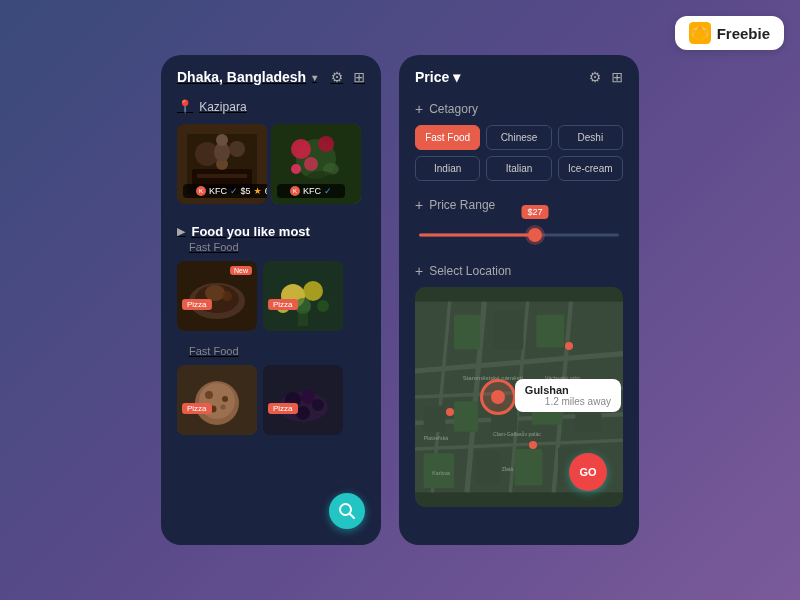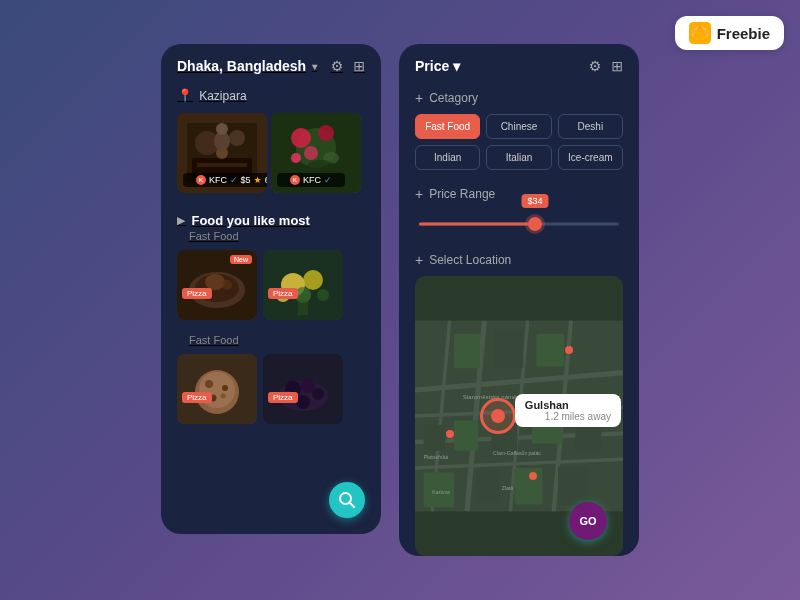--- a/index.html
+++ b/index.html
@@ -411,21 +411,21 @@
       align-items: center;
       gap: 6px;
       color: #aaa;
       font-size: 12px;
       margin-bottom: 8px;
     }
 
     .map-container {
       border-radius: 10px;
       overflow: hidden;
-      height: 280px;
+      height: 220px;
       position: relative;
       background: #2a3a2a;
     }
 
     
     .map-svg {
       position: absolute;
       inset: 0;
       width: 100%;
       height: 100%;
@@ -484,21 +484,21 @@
       background: #e85d4a;
       border-radius: 50%;
     }
 
     .go-fab {
       position: absolute;
       bottom: 16px;
       right: 16px;
       width: 38px;
       height: 38px;
-      background: #701a75;
+      background: #ef4444;
       border-radius: 50%;
       display: flex;
       align-items: center;
       justify-content: center;
       color: white;
       font-size: 11px;
       font-weight: 700;
       cursor: pointer;
       box-shadow: 0 2px 8px rgba(34,196,196,0.5);
       z-index: 10;
@@ -697,21 +697,21 @@
         <div class="cat-btn">Ice-cream</div>
       </div>
     </div>
 
     <div class="price-section">
       <div class="price-label-row">
         <span class="plus-icon">+</span>
         <span>Price Range</span>
       </div>
       <div class="price-slider-wrap">
-        <div class="price-tag-bubble">$34</div>
+        <div class="price-tag-bubble">$27</div>
         <div class="slider-track">
           <div class="slider-fill"></div>
         </div>
         <div class="slider-thumb"></div>
       </div>
     </div>
 
     <div class="location-section">
       <div class="location-label-row">
         <span class="plus-icon">+</span>

